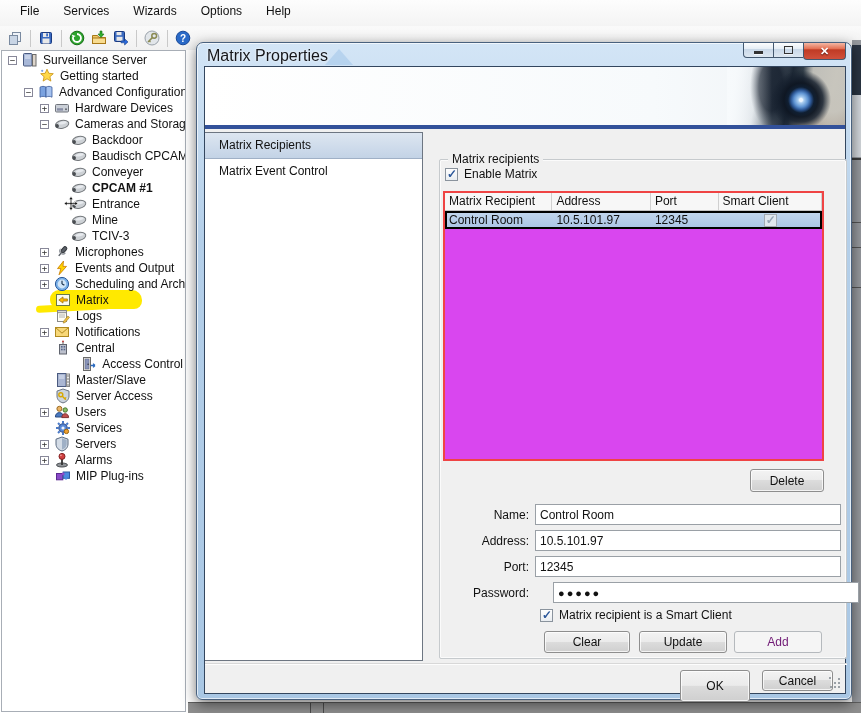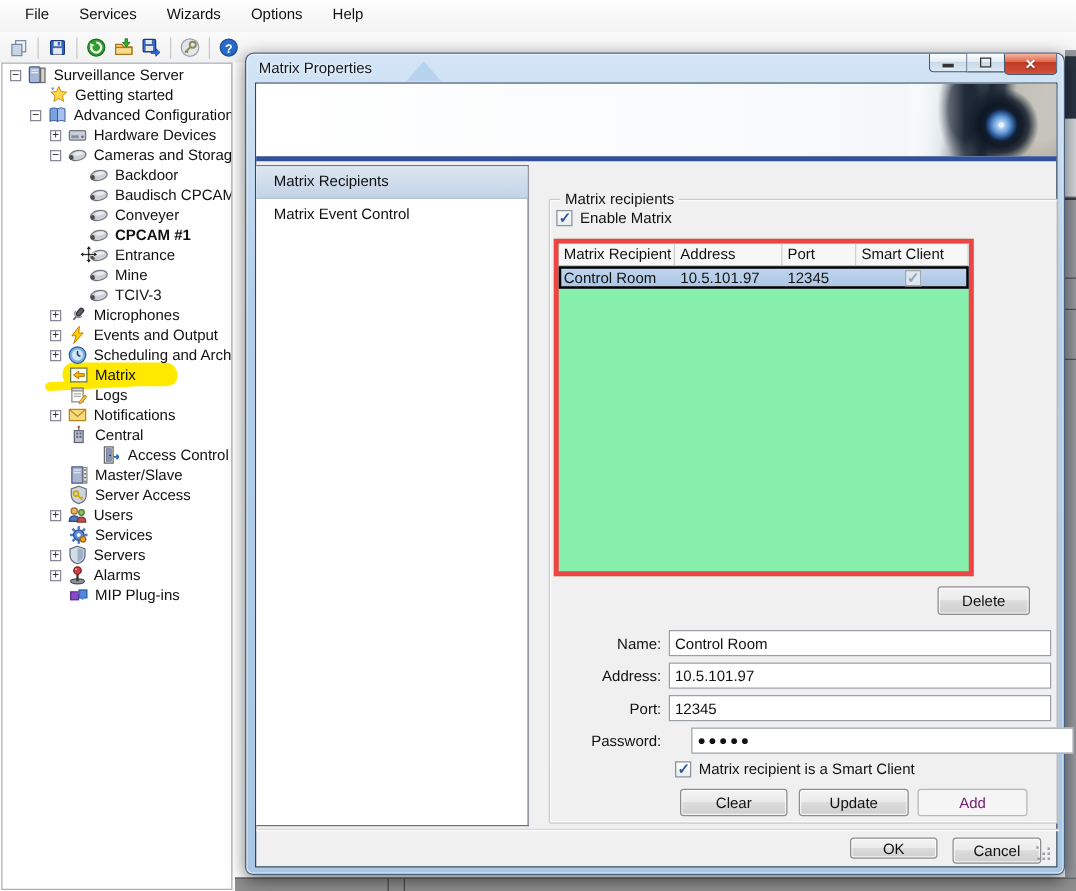--- a/index.html
+++ b/index.html
@@ -36,21 +36,21 @@
     background:#8f8f8f; border-top:1px solid #606060; }
   .bottom-strip .vline { position:absolute; top:0; width:1px; height:11px; background:#4d4d4d; }
   .right-strip { position:absolute; left:852px; top:40px; width:9px; height:662px; background:#96999e; }
   .right-strip .band-dark { position:absolute; left:0; width:9px; }
 
   
   .dialog { position:absolute; left:196px; top:42px; width:656px; height:658px;
     background:linear-gradient(#d3e5f6,#b4cfe9 30%,#a9c7e4); border:1px solid #49617e;
     border-radius:7px 7px 6px 6px;
     box-shadow:0 4px 14px rgba(0,0,0,.55), inset 0 0 0 1px rgba(255,255,255,.65); }
-  .dlg-title { position:absolute; left:10px; top:4px; font-size:12px; color:#15161a; text-shadow:0 0 3px #fff; }
+  .dlg-title { position:absolute; left:10px; top:4px; font-size:16px; color:#15161a; text-shadow:0 0 3px #fff; }
   .title-tri { position:absolute; left:128px; top:6px; width:0; height:0;
     border-left:14px solid transparent; border-right:14px solid transparent;
     border-bottom:16px solid rgba(150,190,230,.45); }
   .win-btns { position:absolute; top:0; right:5px; display:flex; }
   .win-btn { height:15px; border:1px solid #43586f; border-top:none; display:flex; align-items:center;
     justify-content:center; background:linear-gradient(#fcfdfe,#e3ecf5 45%,#c9d8e8 46%,#dde8f2); }
   .win-btn.min { width:31px; border-radius:0 0 0 4px; }
   .win-btn.max { width:29px; border-left:none; border-right:none; }
   .win-btn.close { width:43px; height:17px; border-radius:0 0 4px 4px;
     background:linear-gradient(#f3b7a4,#e2674a 40%,#c33category 41%,#d2513a); 
@@ -90,22 +90,22 @@
     border:1px solid #c6cacd; border-radius:2px; box-shadow:inset 0 0 0 1px #fbfbfb; }
   .group-label { position:absolute; left:8px; top:-8px; background:#f0f0f0; padding:0 4px; }
 
   .check-row { position:absolute; display:flex; align-items:center; }
   .checkbox { width:13px; height:13px; background:linear-gradient(#fefefe,#e9edf1); border:1px solid #8a939d;
     margin-right:6px; position:relative; flex:none; }
   .checkbox .tick { position:absolute; left:1px; top:-2px; font-size:12px; font-weight:bold; color:#2b579a; }
   .checkbox.disabled { background:#dfe6ee; border-color:#a2aab4; }
   .checkbox.disabled .tick { color:#93a3b5; }
 
-  .grid { position:absolute; left:238px; top:124px; width:336px; height:270px; background:#86efac;
-    border:4px solid #ef4444; font-size:12px; }
+  .grid { position:absolute; left:238px; top:124px; width:381px; height:270px; background:#d946ef;
+    border:2px solid #ef4444; font-size:12px; }
   .grid-header { display:flex; height:18px; background:#f7f7f7; border-bottom:1px solid #c4c4c4; }
   .grid-header .hc { padding:1px 4px; border-right:1px solid #d0d0d0; overflow:hidden; white-space:nowrap; }
   .grid-row { display:flex; height:18px; align-items:center; }
   .grid-row.selected { background:linear-gradient(#c3d7ee,#a9c4e4); outline:2px solid #000; outline-offset:-2px; }
   .grid-row .c { padding:1px 4px; overflow:hidden; white-space:nowrap; }
   .grid-row .c-check { display:flex; justify-content:center; }
 
   .btn { position:absolute; background:linear-gradient(#f3f3f3,#ebebeb 48%,#dcdcdc 50%,#cfcfcf);
     border:1px solid #8e8e8e; border-radius:3px; font-size:12px; text-align:center; cursor:default;
     display:flex; align-items:center; justify-content:center; color:#111;
@@ -634,17 +634,17 @@
           <span class="tick">✓</span>
         </span>
       <span>Matrix recipient is a Smart Client</span>
     </div>
 
     <div class="btn" style="left:339px; top:564px; width:86px; height:22px;">Clear</div>
     <div class="btn" style="left:434px; top:564px; width:88px; height:22px;">Update</div>
     <div class="btn disabled" style="left:529px; top:564px; width:88px; height:22px;">Add</div>
 
     <div class="footer-rule"></div>
-    <div class="btn" style="left:475px; top:603px; width:70px; height:17px;text-align:center;">OK</div>
+    <div class="btn" style="left:475px; top:603px; width:70px; height:32px;text-align:center;">OK</div>
     <div class="btn" style="left:557px; top:603px; width:71px; height:21px;">Cancel</div>
     <div class="grip"></div>
   </div>
 </div>
 
 </body></html>

